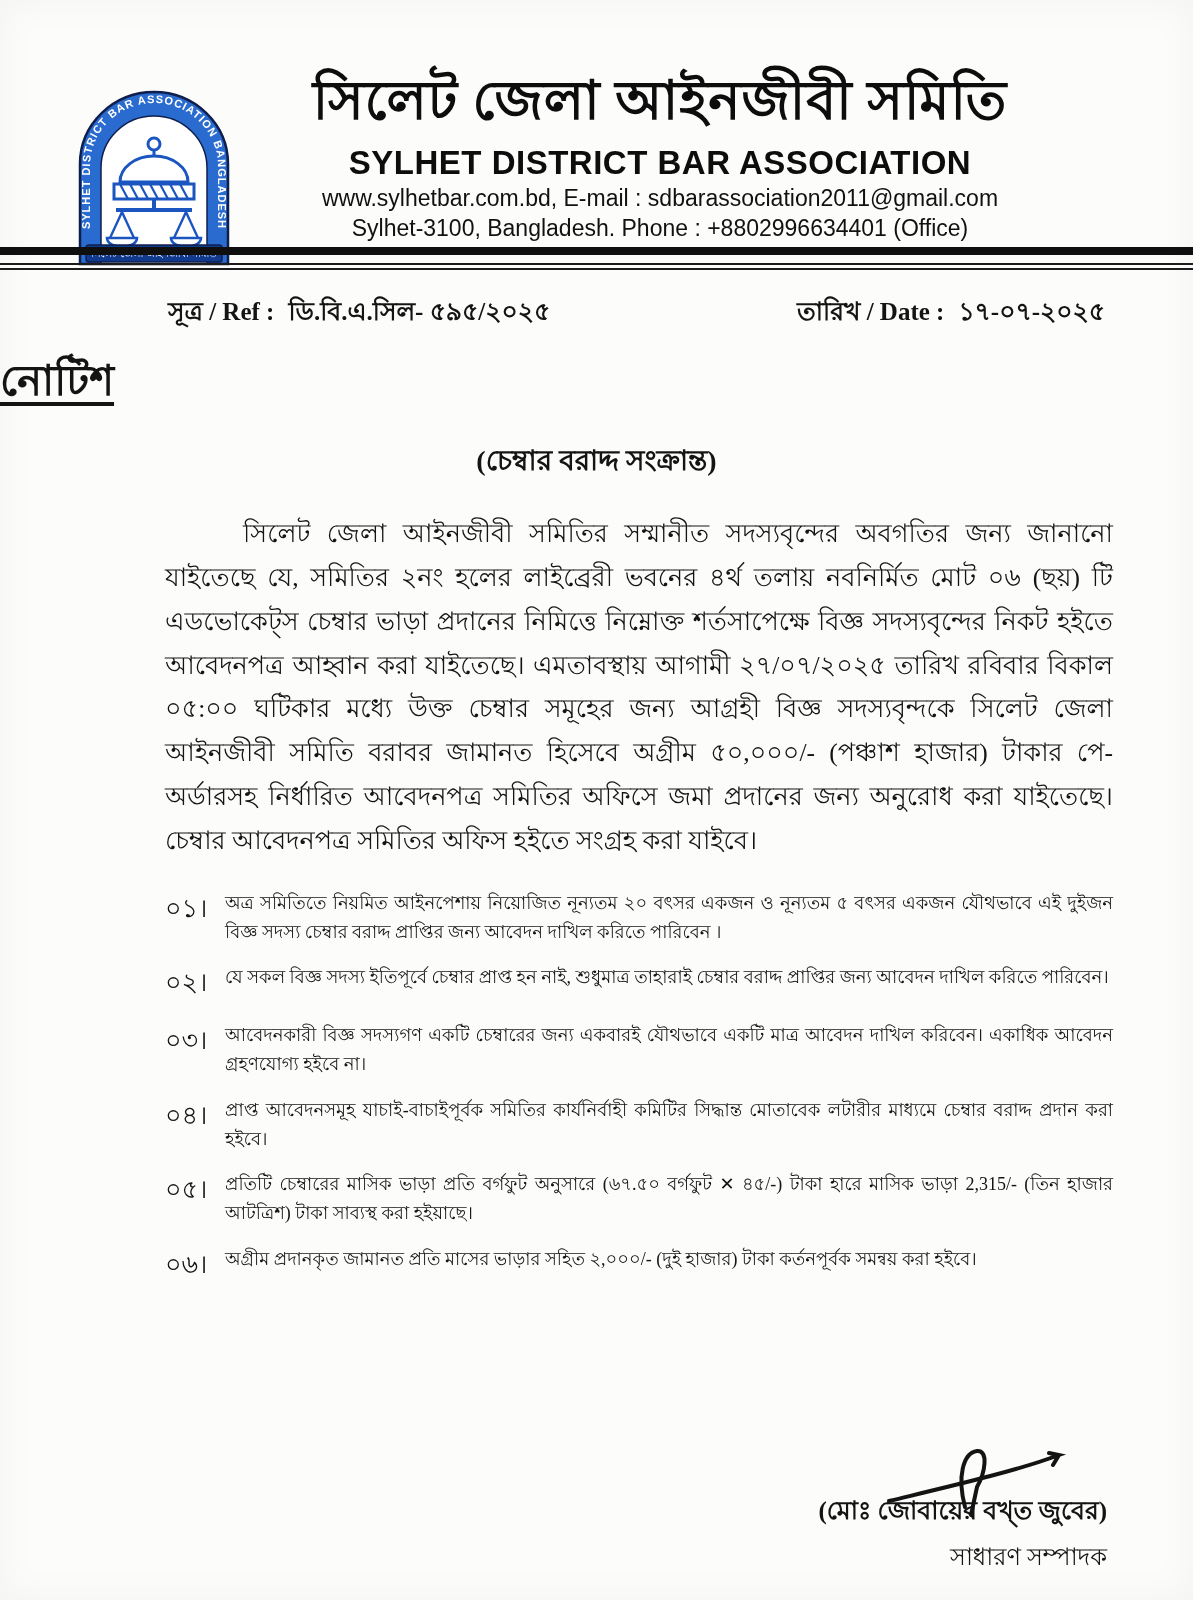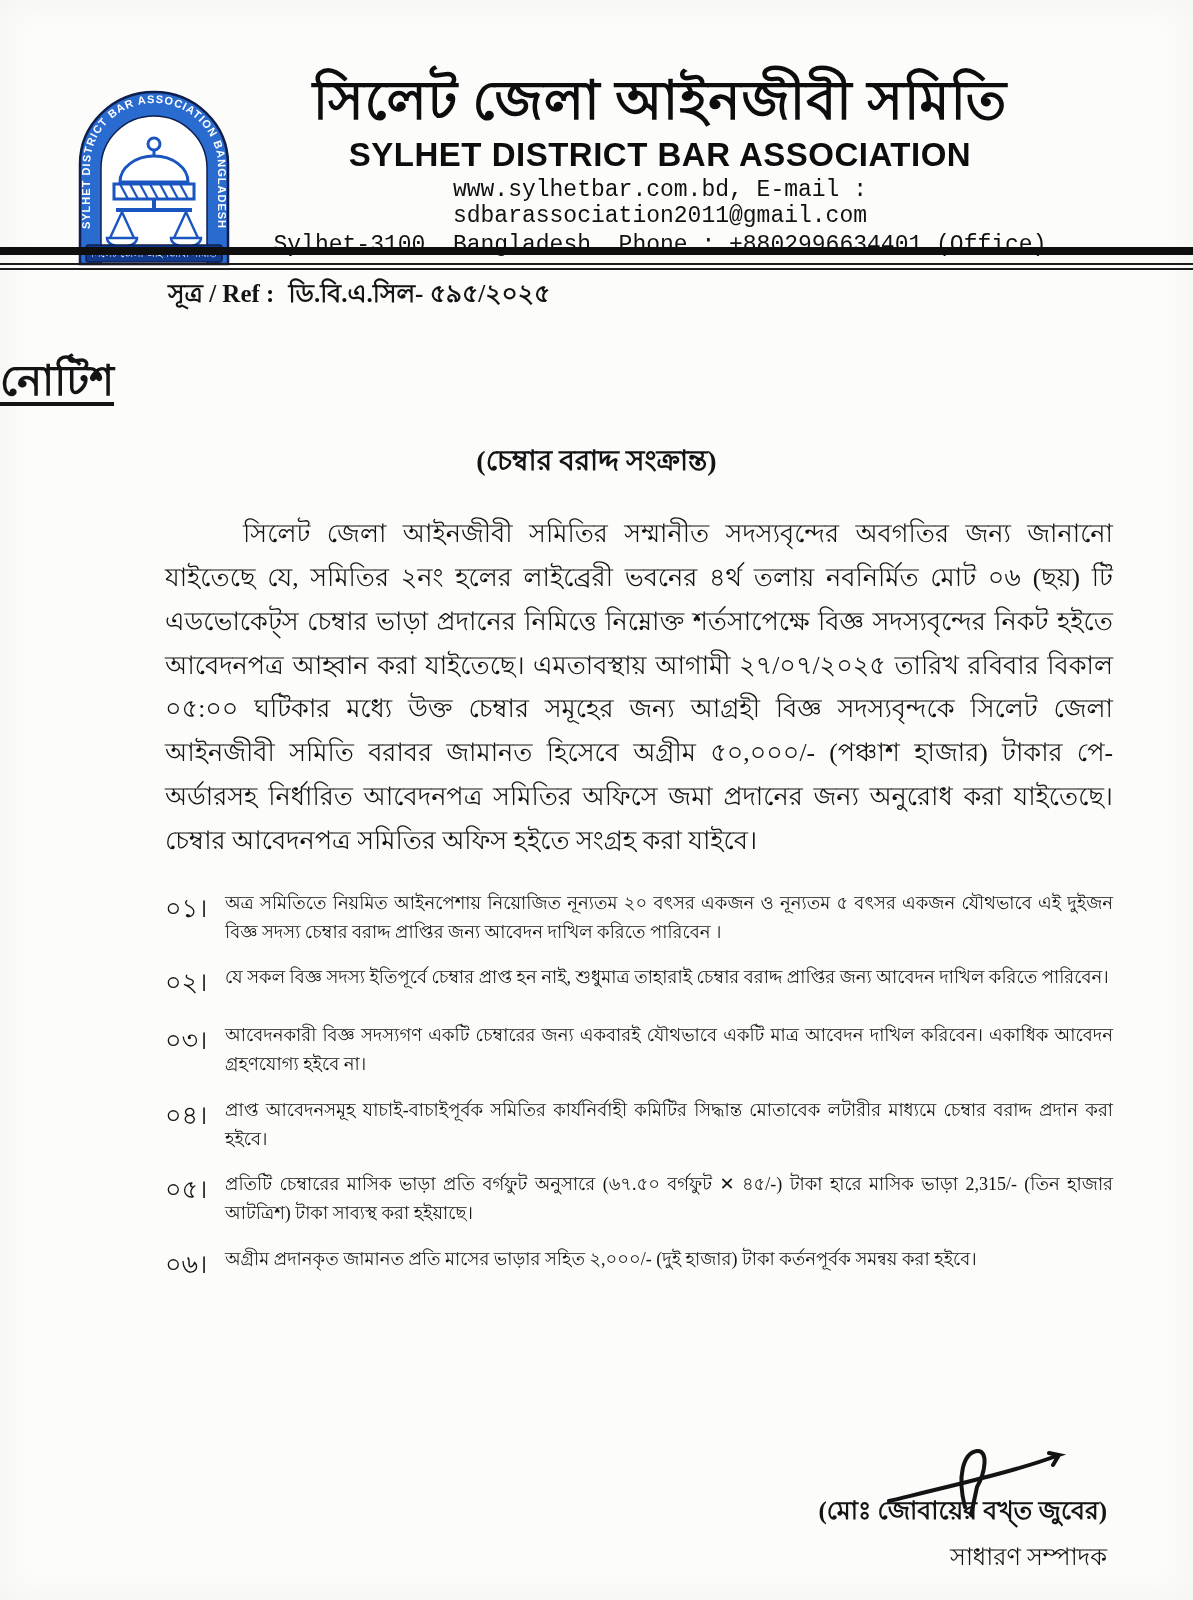--- a/index.html
+++ b/index.html
@@ -20,37 +20,37 @@
   .letterhead { position: absolute; top: 70px; left: 0; width: 100%; }
   .logo-wrap { position: absolute; left: 76px; top: 18px; width: 156px; height: 178px; }
   .head-text { margin-left: 250px; width: 820px; text-align: center; }
   .org-bn {
     font-size: 54px; font-weight: bold; line-height: 1.15;
     letter-spacing: 1px; color: #0d0d0d;
   }
   .org-en {
     font-family: "Liberation Sans", sans-serif;
     font-size: 33px; font-weight: bold; letter-spacing: 0.5px;
-    margin-top: 4px; color: #0d0d0d;
+    margin-top: 12px; color: #0d0d0d;
   }
   .contact {
-    font-family: Liberation Mono, monospace;
+    font-family: Liberation Sans, sans-serif;
     font-size: 23px; margin-top: 3px; color: #111;
   }
 
   
   .rule-thick { position: absolute; top: 247px; left: 0; width: 100%; height: 8px; background: #0f0f0f; }
   .rule-double {
     position: absolute; top: 263px; left: 0; width: 100%; height: 7px;
     border-top: 2px solid #1c1c1c; border-bottom: 2px solid #1c1c1c;
   }
 
   
   .meta-row {
-    position: absolute; top: 270px; left: 0; width: 100%;
+    position: absolute; top: 288px; left: 0; width: 100%;
     display: flex; justify-content: space-between;
     padding: 0 88px 0 168px;
     font-size: 25px;
   }
   .meta-left, .meta-right { display: flex; align-items: baseline; gap: 14px; }
   .meta-label { font-weight: bold; white-space: nowrap; }
   .meta-value { font-weight: bold; white-space: nowrap; padding-top: 4px; }
 
   
   .doc { position: absolute; top: 348px; left: 0; width: 100%; }
@@ -129,20 +129,24 @@
   </div>
 
   <div class="rule-thick"></div>
   <div class="rule-double"></div>
 
   <div class="meta-row">
     <div class="meta-left">
       <span class="meta-label">সূত্র / Ref :</span>
       <span class="meta-value">ডি.বি.এ.সিল- ৫৯৫/২০২৫</span>
     </div>
+    <div class="meta-right">
+      <span class="meta-label">তারিখ / Date :</span>
+      <span class="meta-value">১৭-০৭-২০২৫</span>
+    </div>
   </div>
 
   <div class="doc">
     <div class="notice-title">নোটিশ</div>
     <div class="notice-subtitle">(চেম্বার বরাদ্দ সংক্রান্ত)</div>
 
     <p class="body-par">সিলেট জেলা আইনজীবী সমিতির সম্মানীত সদস্যবৃন্দের অবগতির জন্য জানানো যাইতেছে যে, সমিতির ২নং হলের লাইব্রেরী ভবনের ৪র্থ তলায় নবনির্মিত মোট ০৬ (ছয়) টি এডভোকেট্স চেম্বার ভাড়া প্রদানের নিমিত্তে নিম্নোক্ত শর্তসাপেক্ষে বিজ্ঞ সদস্যবৃন্দের নিকট হইতে আবেদনপত্র আহ্বান করা যাইতেছে। এমতাবস্থায় আগামী ২৭/০৭/২০২৫ তারিখ রবিবার বিকাল ০৫:০০ ঘটিকার মধ্যে উক্ত চেম্বার সমূহের জন্য আগ্রহী বিজ্ঞ সদস্যবৃন্দকে সিলেট জেলা আইনজীবী সমিতি বরাবর জামানত হিসেবে অগ্রীম ৫০,০০০/- (পঞ্চাশ হাজার) টাকার পে-অর্ডারসহ নির্ধারিত আবেদনপত্র সমিতির অফিসে জমা প্রদানের জন্য অনুরোধ করা যাইতেছে। চেম্বার আবেদনপত্র সমিতির অফিস হইতে সংগ্রহ করা যাইবে।</p>
 
     <div class="cond-list">
       <div class="cond-item">

